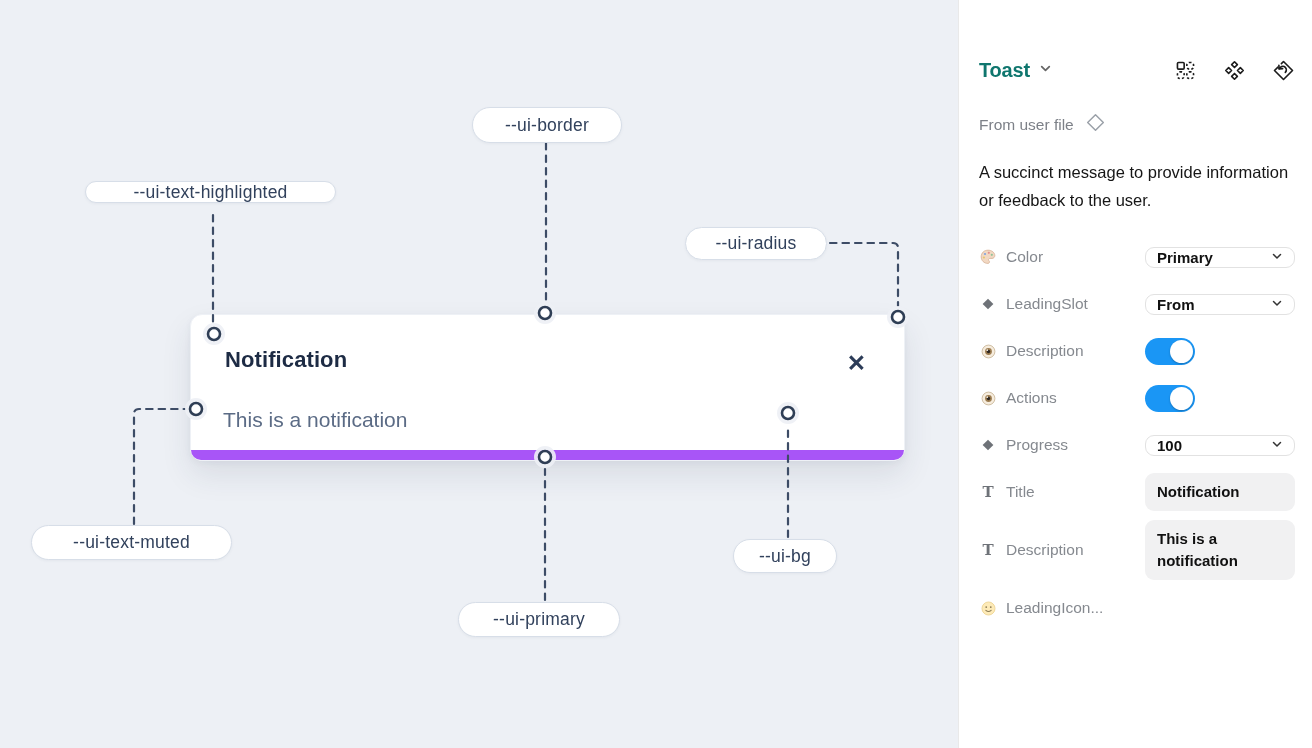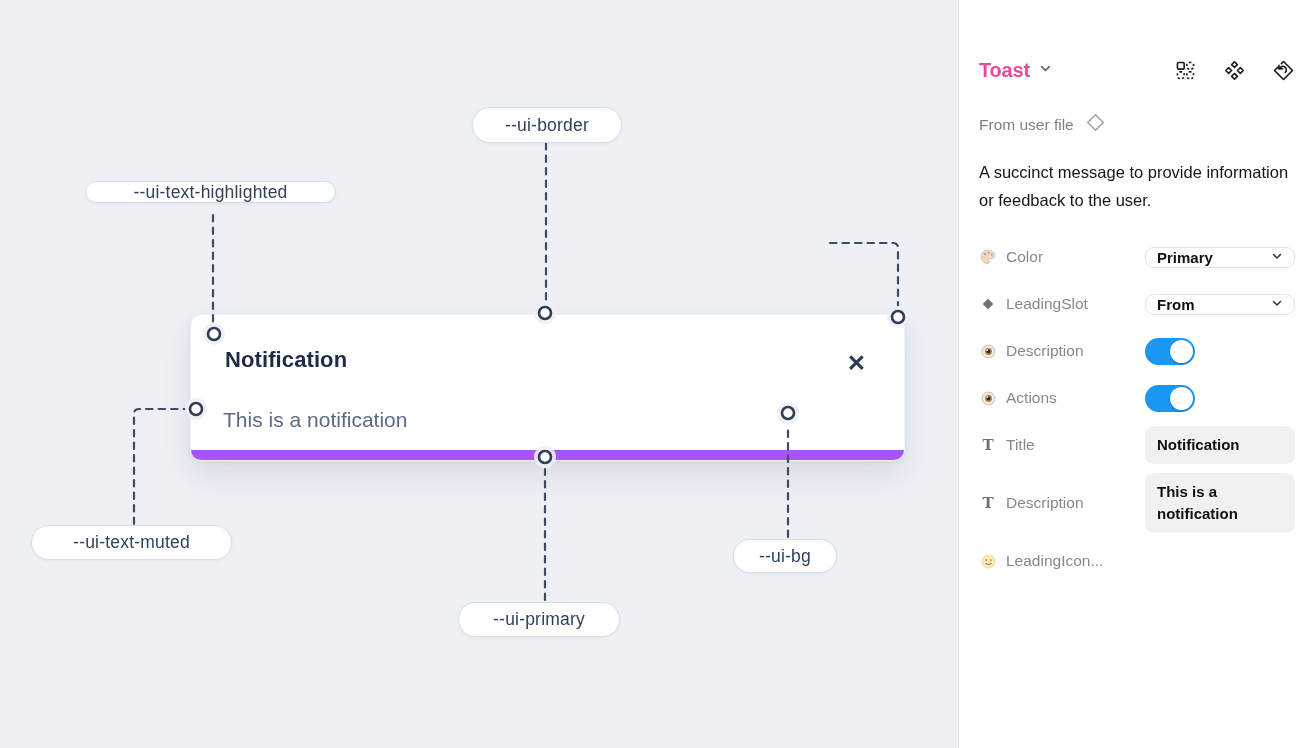--- a/index.html
+++ b/index.html
@@ -43,21 +43,21 @@
     white-space:nowrap; cursor:default;
   }
 
   
   .panel {
     width:354px; height:748px; background:#ffffff; border-left:1px solid #e9e9e9;
     padding:58px 17px 0 20px;
   }
   .panel-header { display:flex; align-items:center; justify-content:space-between; }
   .panel-title-group { display:flex; align-items:center; gap:9px; cursor:pointer; }
-  .panel-title { font-size:20px; font-weight:700; color:#ec4899; letter-spacing:-0.2px; }
+  .panel-title { font-size:20px; font-weight:700; color:#0f766e; letter-spacing:-0.2px; }
   .header-icons { display:flex; align-items:center; gap:25px; }
   .icon-btn { width:24px; height:24px; display:flex; align-items:center; justify-content:center; cursor:pointer; }
 
   .source-row { margin-top:30px; display:flex; align-items:center; gap:11px;
     font-size:15.5px; color:#7d8188; }
 
   .panel-desc { margin-top:21px; font-size:16.5px; line-height:28px; color:#161616; width:318px; }
 
   .prop-rows { margin-top:24px; display:flex; flex-direction:column; gap:9px; }
   .prop-row { display:flex; align-items:center; min-height:38px; }
@@ -133,20 +133,21 @@
         </g>
         <g>
           <circle cx="788" cy="413" r="9" fill="none" stroke="rgba(237,240,245,0.9)" stroke-width="4"></circle>
           <circle cx="788" cy="413" r="6" fill="#ffffff" stroke="#2f3e55" stroke-width="2.6"></circle>
         </g>
       </g>
     </svg>
 
     <div class="pill" style="left:472px; top:107px; width:150px; height:36px;">--ui-border</div>
     <div class="pill" style="left:85px; top:181px; width:251px; height:22px;">--ui-text-highlighted</div>
+    <div class="pill" style="left:685px; top:227px; width:142px; height:33px;">--ui-radius</div>
     <div class="pill" style="left:31px; top:525px; width:201px; height:35px;">--ui-text-muted</div>
     <div class="pill" style="left:458px; top:602px; width:162px; height:35px;text-align:center;">--ui-primary</div>
     <div class="pill" style="left:733px; top:539px; width:104px; height:34px;">--ui-bg</div>
   </div>
 
   <aside class="panel">
 
     <div class="panel-header">
       <div class="panel-title-group">
         <span class="panel-title">Toast</span>
@@ -269,20 +270,38 @@
           </span>
           <span>Actions</span>
         </div>
         <div class="prop-control">
           <div class="toggle" style="background:#1a96f5;">
               <div class="knob"></div>
             </div>
         </div>
       </div>
 
+      <div class="prop-row">
+        <div class="prop-label">
+          <span class="prop-icon">
+            <svg width="14" height="14" viewBox="0 0 14 14">
+                <rect x="3.2" y="3.2" width="7.6" height="7.6" transform="rotate(45 7 7)" fill="#6e7278"></rect>
+              </svg>
+          </span>
+          <span>Progress</span>
+        </div>
+        <div class="prop-control">
+          <div class="dropdown">
+            <span class="dropdown-value">100</span>
+            <span><svg width="12" height="12" viewBox="0 0 12 12" fill="none" stroke="#333" stroke-width="1.5" stroke-linecap="round" stroke-linejoin="round">
+                  <path d="M2.5 4.5 L6 8 L9.5 4.5"></path>
+                </svg></span>
+          </div>
+        </div>
+      </div>
 
       <div class="prop-row">
         <div class="prop-label">
           <span class="prop-icon">
               <span class="t-glyph">T</span>
             </span>
           <span>Title</span>
         </div>
         <div class="prop-control">
           <div class="textfield">Notification</div>

